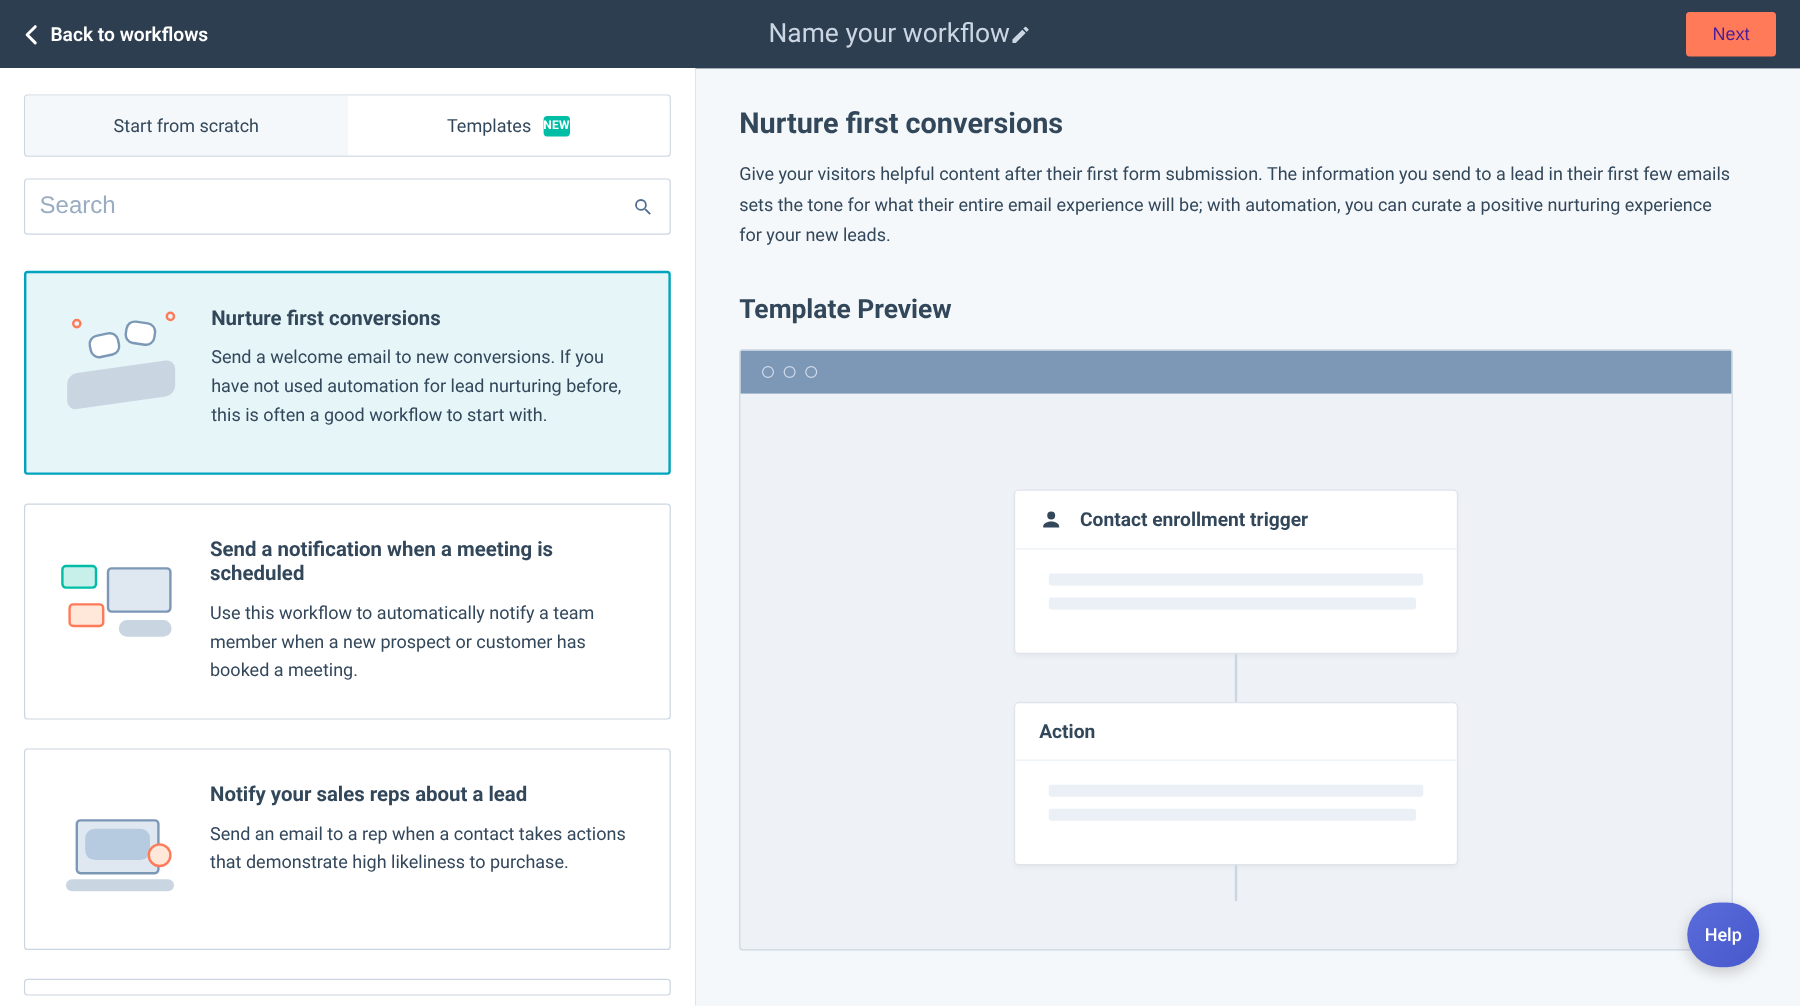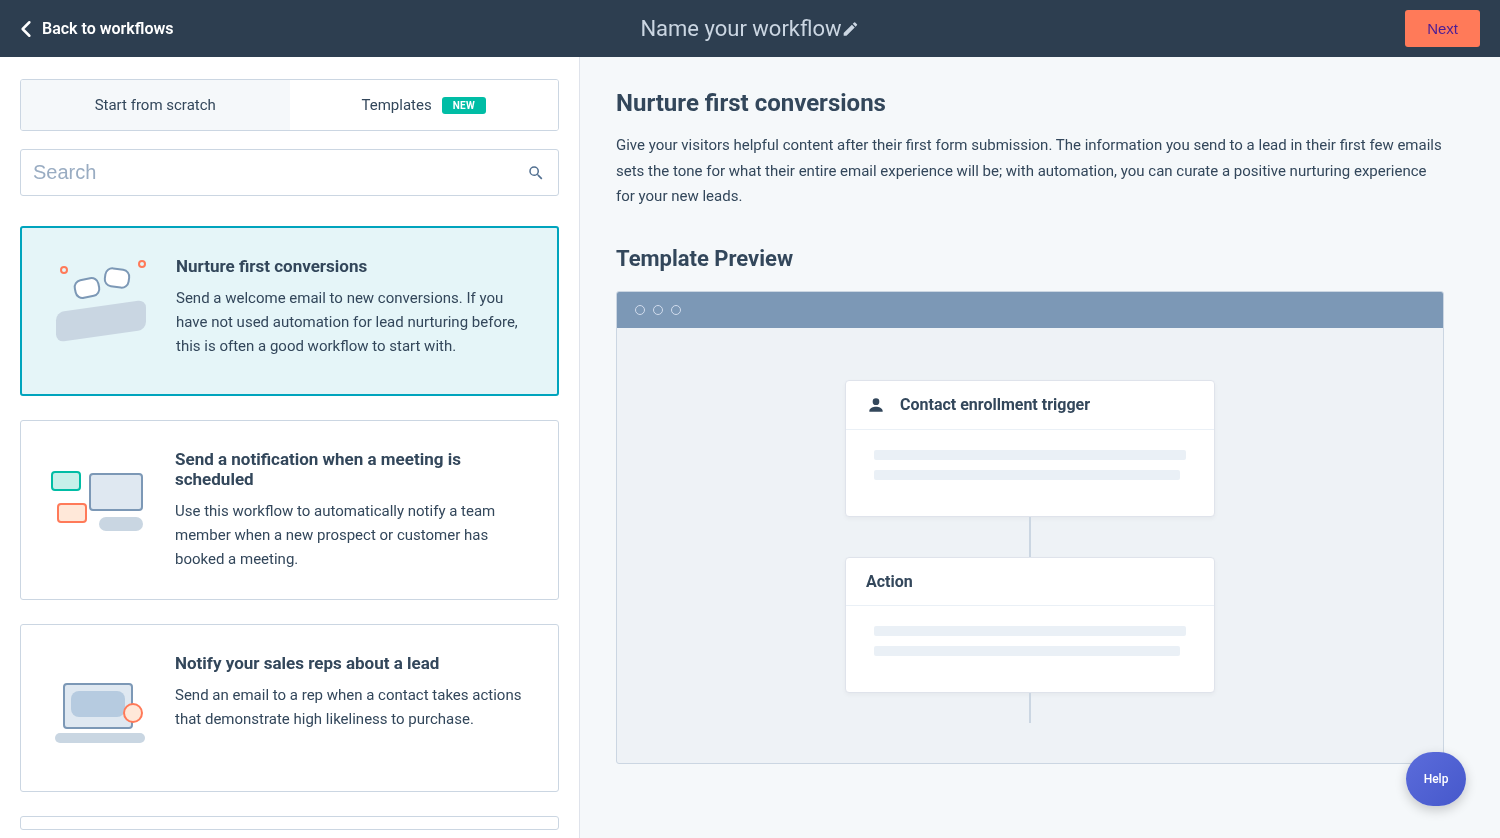--- a/index.html
+++ b/index.html
@@ -15,21 +15,21 @@
   .main { display:flex; height:calc(100% - 57px); }
   .left-panel { width:580px; background:#fff; overflow-y:auto; border-right:1px solid #dfe3eb; position:relative; }
   .left-scroll { padding:0 20px 40px 20px; }
   .left-panel::-webkit-scrollbar { width:14px; }
   .left-panel::-webkit-scrollbar-thumb { background:#c9c9c9; border-radius:8px; border:3px solid #fff; }
   .left-panel::-webkit-scrollbar-track { background:#f1f1f1; }
 
   .tabs { display:flex; border:1px solid #cbd6e2; border-radius:3px; overflow:hidden; margin:22px 0 18px 0; }
   .tab { flex:1; text-align:center; padding:16px 0; font-size:15px; cursor:pointer; background:#fff; color:#33475b; display:flex; align-items:center; justify-content:center; gap:10px; }
   .tab.inactive { background:#f5f8fa;align-items:flex-end; }
-  .badge-new { background:#00bda5; color:#fff; font-size:10px; font-weight:700; padding:3px 11px; border-radius:3px; letter-spacing:.3px; }
+  .badge-new { background:#00bda5; color:#fff; font-size:10px; font-weight:700; padding:3px 0; border-radius:3px; letter-spacing:.3px; }
 
   .search-wrap { position:relative; margin-bottom:30px; }
   .search-input { width:100%; border:1px solid #cbd6e2; border-radius:3px; padding:11px 44px 11px 12px; font-size:20px; color:#33475b; }
   .search-input::placeholder { color:#99acc2; }
   .search-icon { position:absolute; right:14px; top:50%; transform:translateY(-50%); fill:#516f90; width:18px; height:18px; }
 
   .card { border:1px solid #cbd6e2; border-radius:3px; padding:28px 24px; display:flex; gap:20px; margin-bottom:24px; cursor:pointer; background:#fff; }
   .card.selected { border:2px solid #00a4bd; background:#e5f5f8; }
   .card-illus { width:110px; height:110px; flex:0 0 110px; display:flex; align-items:center; justify-content:center; }
   .card-body h3 { font-size:17px; font-weight:700; margin-bottom:10px; color:#33475b; }
@@ -37,31 +37,31 @@
 
   .right-panel { flex:1; overflow-y:auto; }
   .right-inner { padding:32px 36px; max-width:900px; }
   .right-inner h1 { font-size:24px; font-weight:700; color:#33475b; margin-bottom:16px; }
   .right-inner p.desc { font-size:15px; line-height:1.7; color:#33475b; margin-bottom:36px; }
   .right-inner h2 { font-size:22px; font-weight:700; margin-bottom:20px; }
 
   .preview-window { border:1px solid #cbd6e2; border-radius:3px; overflow:hidden; background:#eef2f6; }
   .preview-chrome { background:#7c98b6; height:36px; display:flex; align-items:center; padding:0 18px; gap:8px; }
   .chrome-dot { width:10px; height:10px; border:1.5px solid #d1dced; border-radius:50%; }
-  .preview-body { padding:52px 40px 40px 40px; display:flex; flex-direction:column; align-items:center; }
+  .preview-body { padding:80px 40px 40px 40px; display:flex; flex-direction:column; align-items:center; }
   .flow-card { width:370px; background:#fff; border:1px solid #dfe3eb; border-radius:4px; box-shadow:0 2px 4px rgba(0,0,0,.04); }
   .flow-card-header { display:flex; align-items:center; gap:14px; padding:14px 20px; border-bottom:1px solid #eaf0f6; font-weight:700; font-size:16px; color:#33475b; }
   .flow-card-header.center { justify-content:flex-start; }
   .flow-card-body { padding:20px 28px 26px 28px; }
   .skel { background:#eaf0f6; height:10px; border-radius:2px; margin-bottom:10px; }
   .skel.long { width:100%; }
   .skel.short { width:98%; }
   .connector { width:2px; height:40px; background:#cbd6e2; }
 
-  .help-fab { position:fixed; right:34px; bottom:32px; background:#4f5bd5; background:linear-gradient(135deg,#5b6cdb,#4658cb); color:#fff; width:60px; height:54px; border-radius:30px; display:flex; align-items:center; justify-content:center; font-size:12px; font-weight:500; cursor:pointer; box-shadow:0 4px 12px rgba(0,0,0,.2); }
+  .help-fab { position:fixed; right:34px; bottom:32px; background:#4f5bd5; background:linear-gradient(135deg,#5b6cdb,#4658cb); color:#fff; width:60px; height:54px; border-radius:30px; display:flex; align-items:center; justify-content:center; font-size:15px; font-weight:500; cursor:pointer; box-shadow:0 4px 12px rgba(0,0,0,.2); }
 
   
   .illus-box { width:100%; height:100%; position:relative; }
   .illus-shape { position:absolute; border-radius:8px; }
 </style>
 </head>
 <body>
 
 <div class="topbar">
   <div class="back-link">

